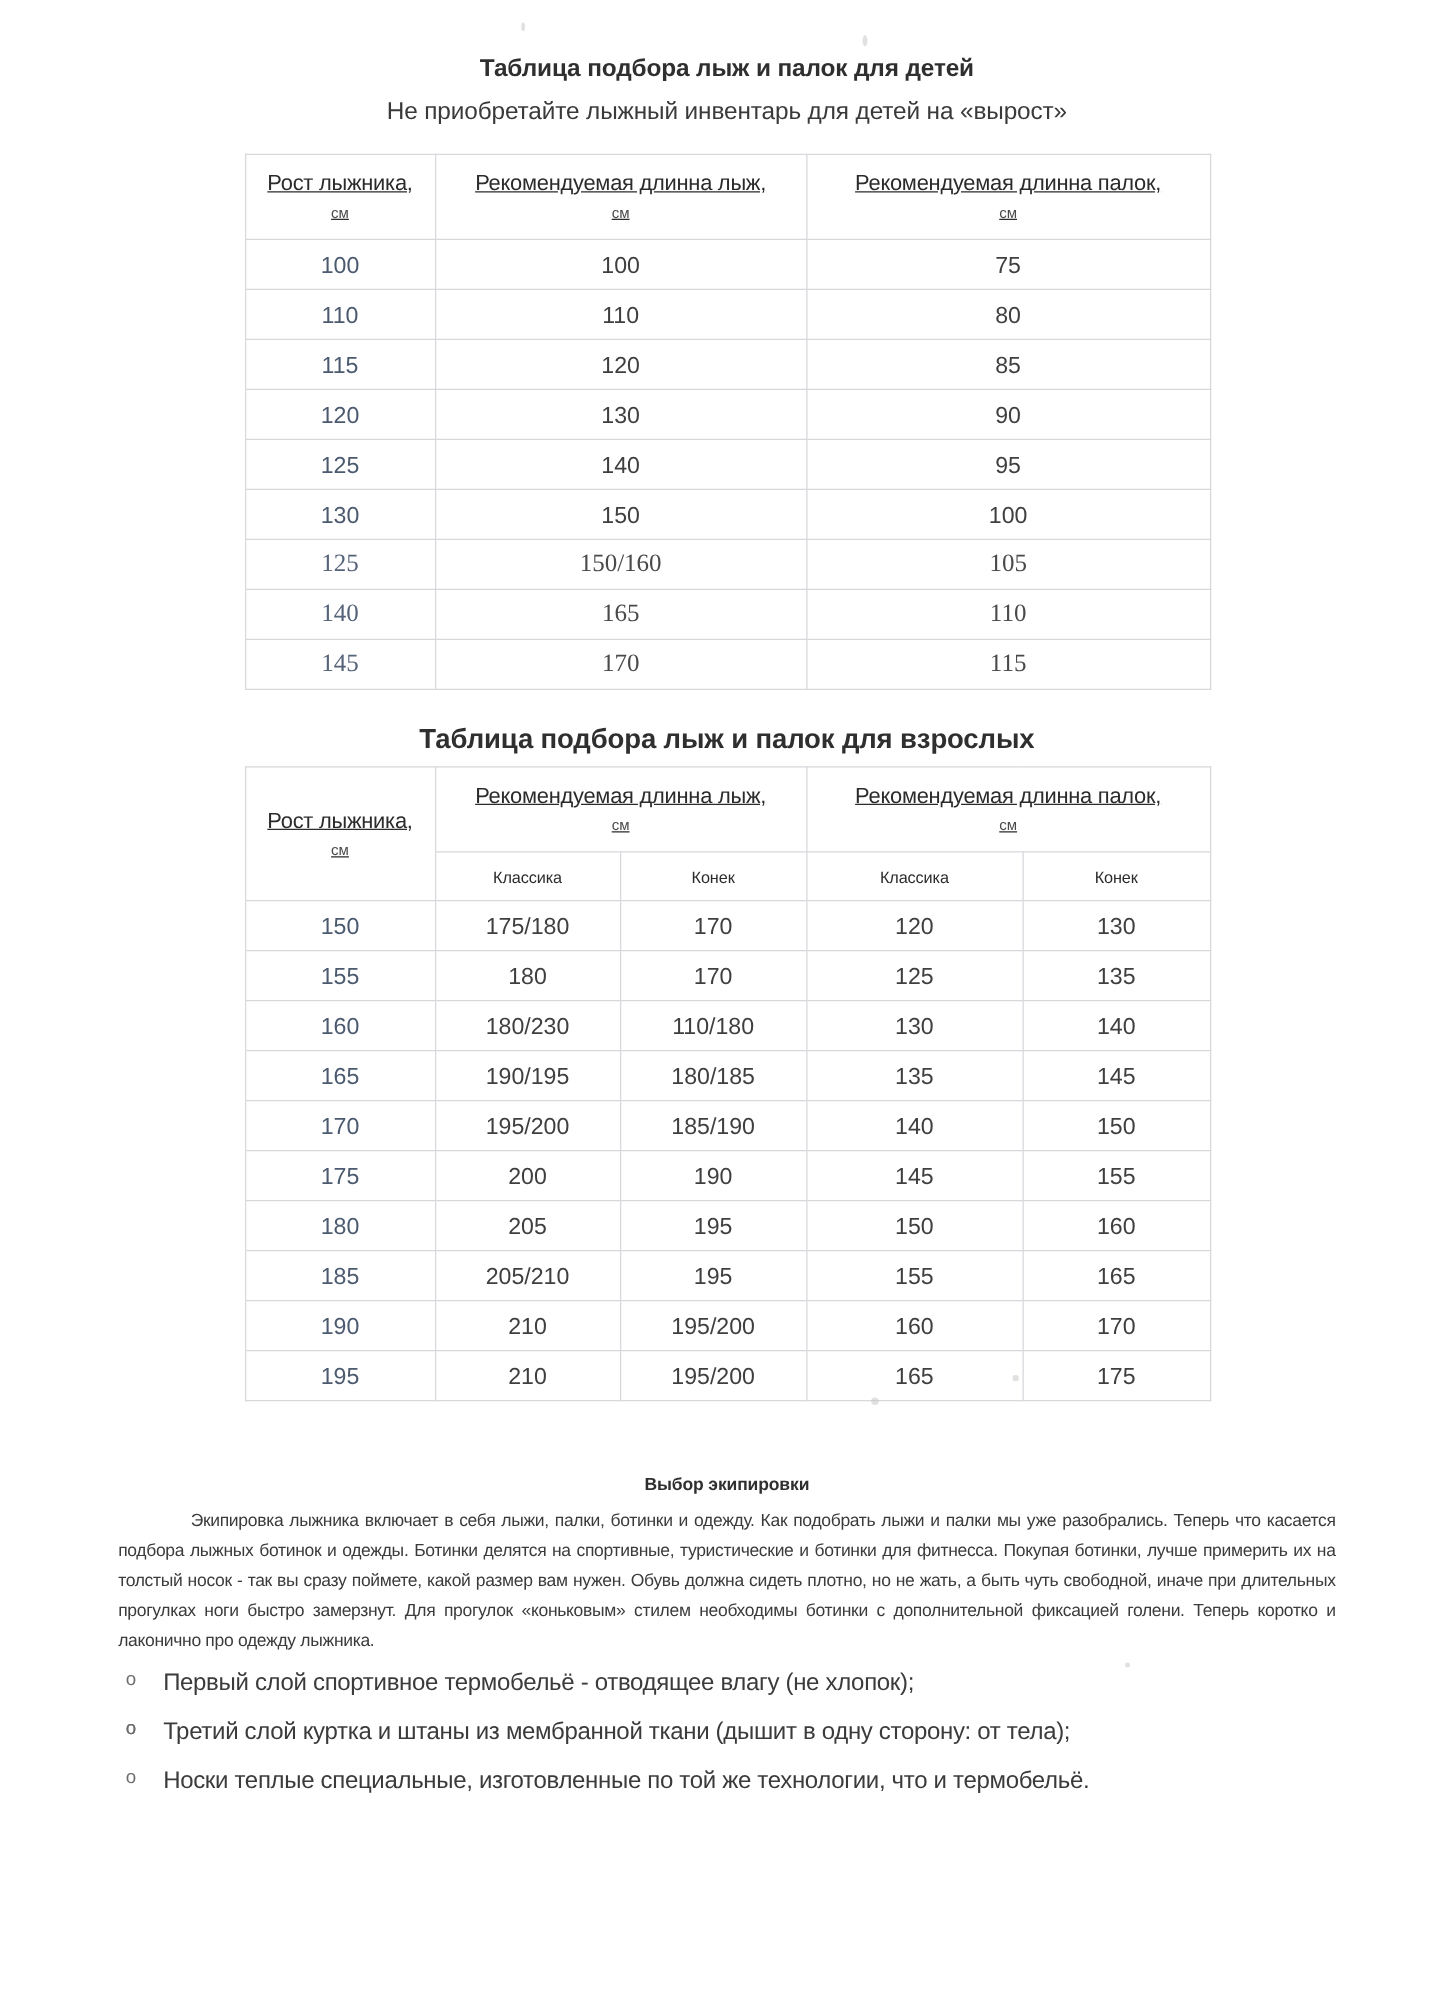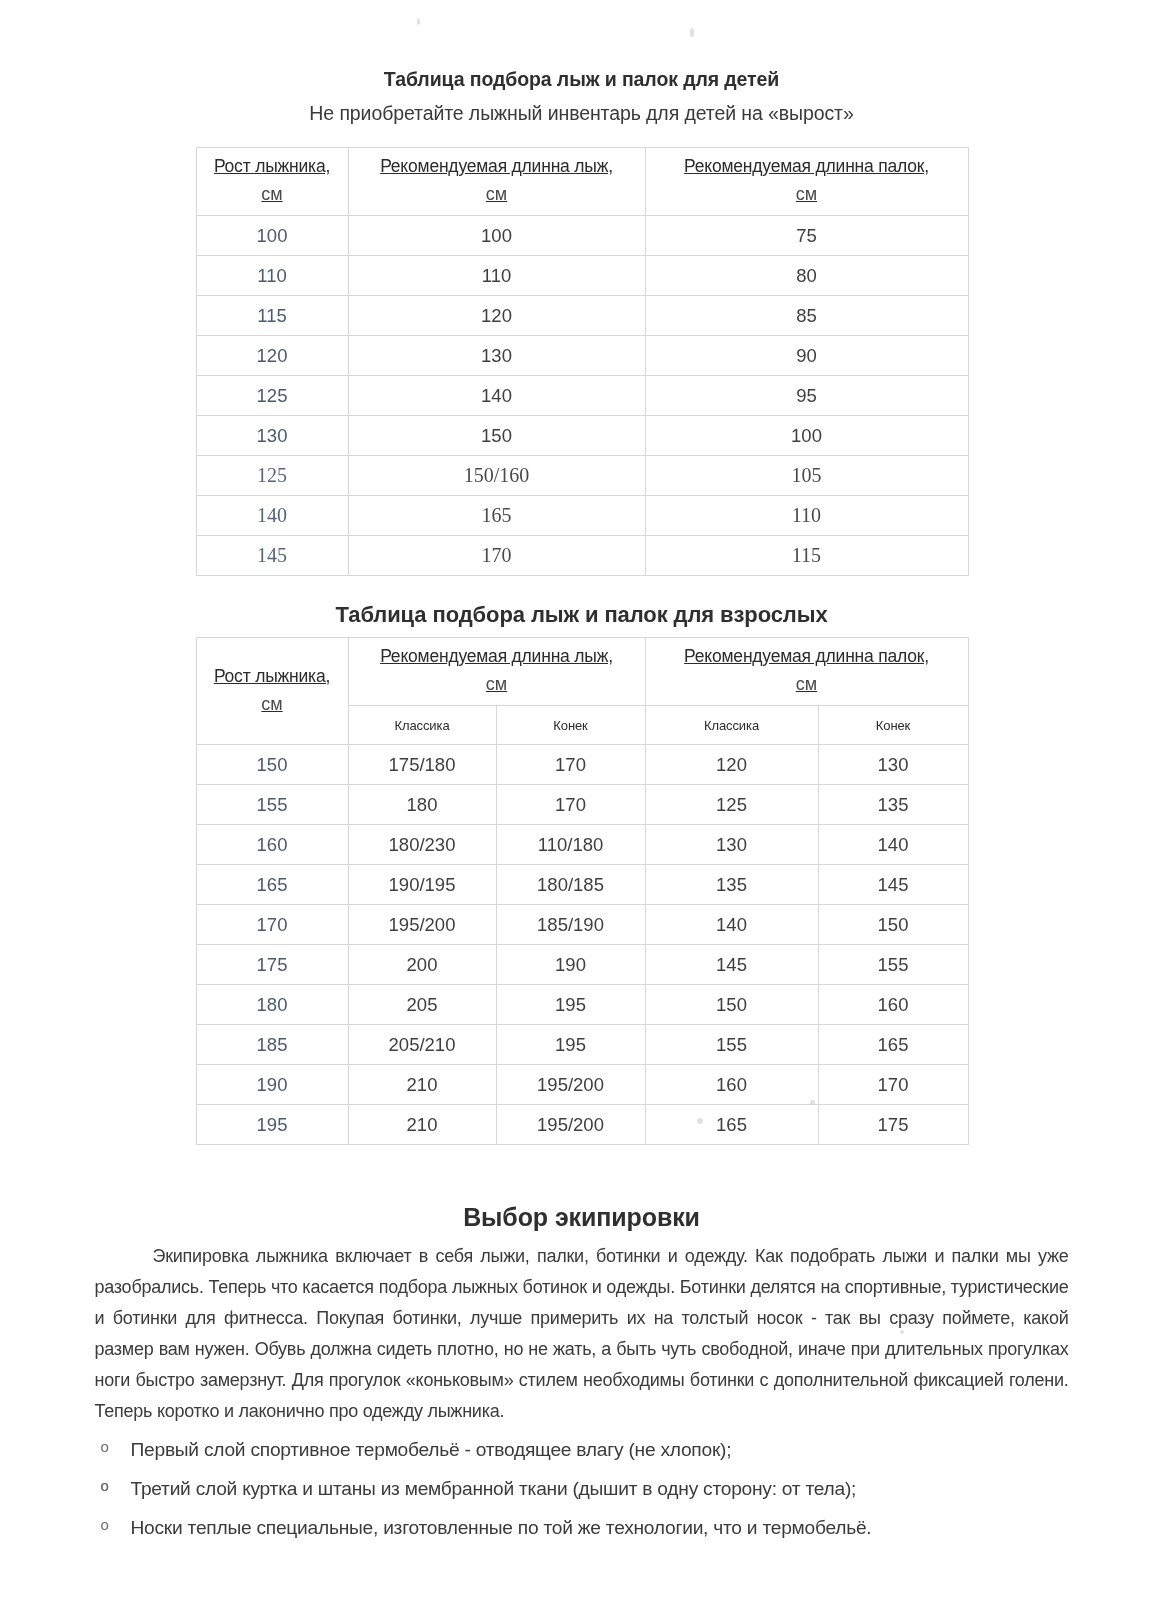--- a/index.html
+++ b/index.html
@@ -24,21 +24,21 @@
   }
 
   
   .doc-title {
     text-align: center;
     font-weight: bold;
     font-size: 19.5px;
     color: #2f2f2f;
     letter-spacing: -0.1px;
     margin: 0;
-    padding-top: 68px;
+    padding-top: 44px;
   }
   .doc-subtitle {
     text-align: center;
     font-size: 19.5px;
     color: #3a3a3a;
     margin: 0;
     padding-top: 11px;
     letter-spacing: -0.1px;
   }
   .table2-title {
@@ -75,21 +75,21 @@
     color: #2b2b2b;
     height: 60px;
     line-height: 1.32;
     padding: 3px 2px 4px 2px !important;
     letter-spacing: -0.2px;
     text-decoration: underline;
   }
   .hdr-main .unit {
     display: block;
     font-weight: normal;
-    font-size: 18px;
+    font-size: 12px;
     color: #4a4a4a;
     padding-top: 5px;
     letter-spacing: 0;
   }
   .hdr-sub {
     font-weight: bold;
     font-size: 13px;
     color: #2b2b2b;
     height: 38px;
     letter-spacing: -0.1px;
@@ -121,33 +121,33 @@
   .t2 col.c1 { width: 152px; }
   .t2 col.c2 { width: 148px; }
   .t2 col.c3 { width: 149px; }
   .t2 col.c4 { width: 173px; }
   .t2 col.c5 { width: 150px; }
 
   
   .section-head {
     text-align: center;
     font-weight: bold;
-    font-size: 25px;
+    font-size: 14px;
     color: #2f2f2f;
     margin: 0;
     padding-top: 58px;
     letter-spacing: -0.1px;
   }
   .para {
     width: 974px;
     margin: 0 auto;
     padding-top: 9px;
     text-align: justify;
     text-justify: inter-word;
-    font-size: 18px;
+    font-size: 14px;
     line-height: 1.72;
     color: #3b3b3b;
     letter-spacing: -0.25px;
   }
   .para .indent { display: inline-block; width: 58px; }
   .para-plain {
     width: 974px;
     margin: 0 auto;
     text-align: left;
     font-size: 19.2px;

